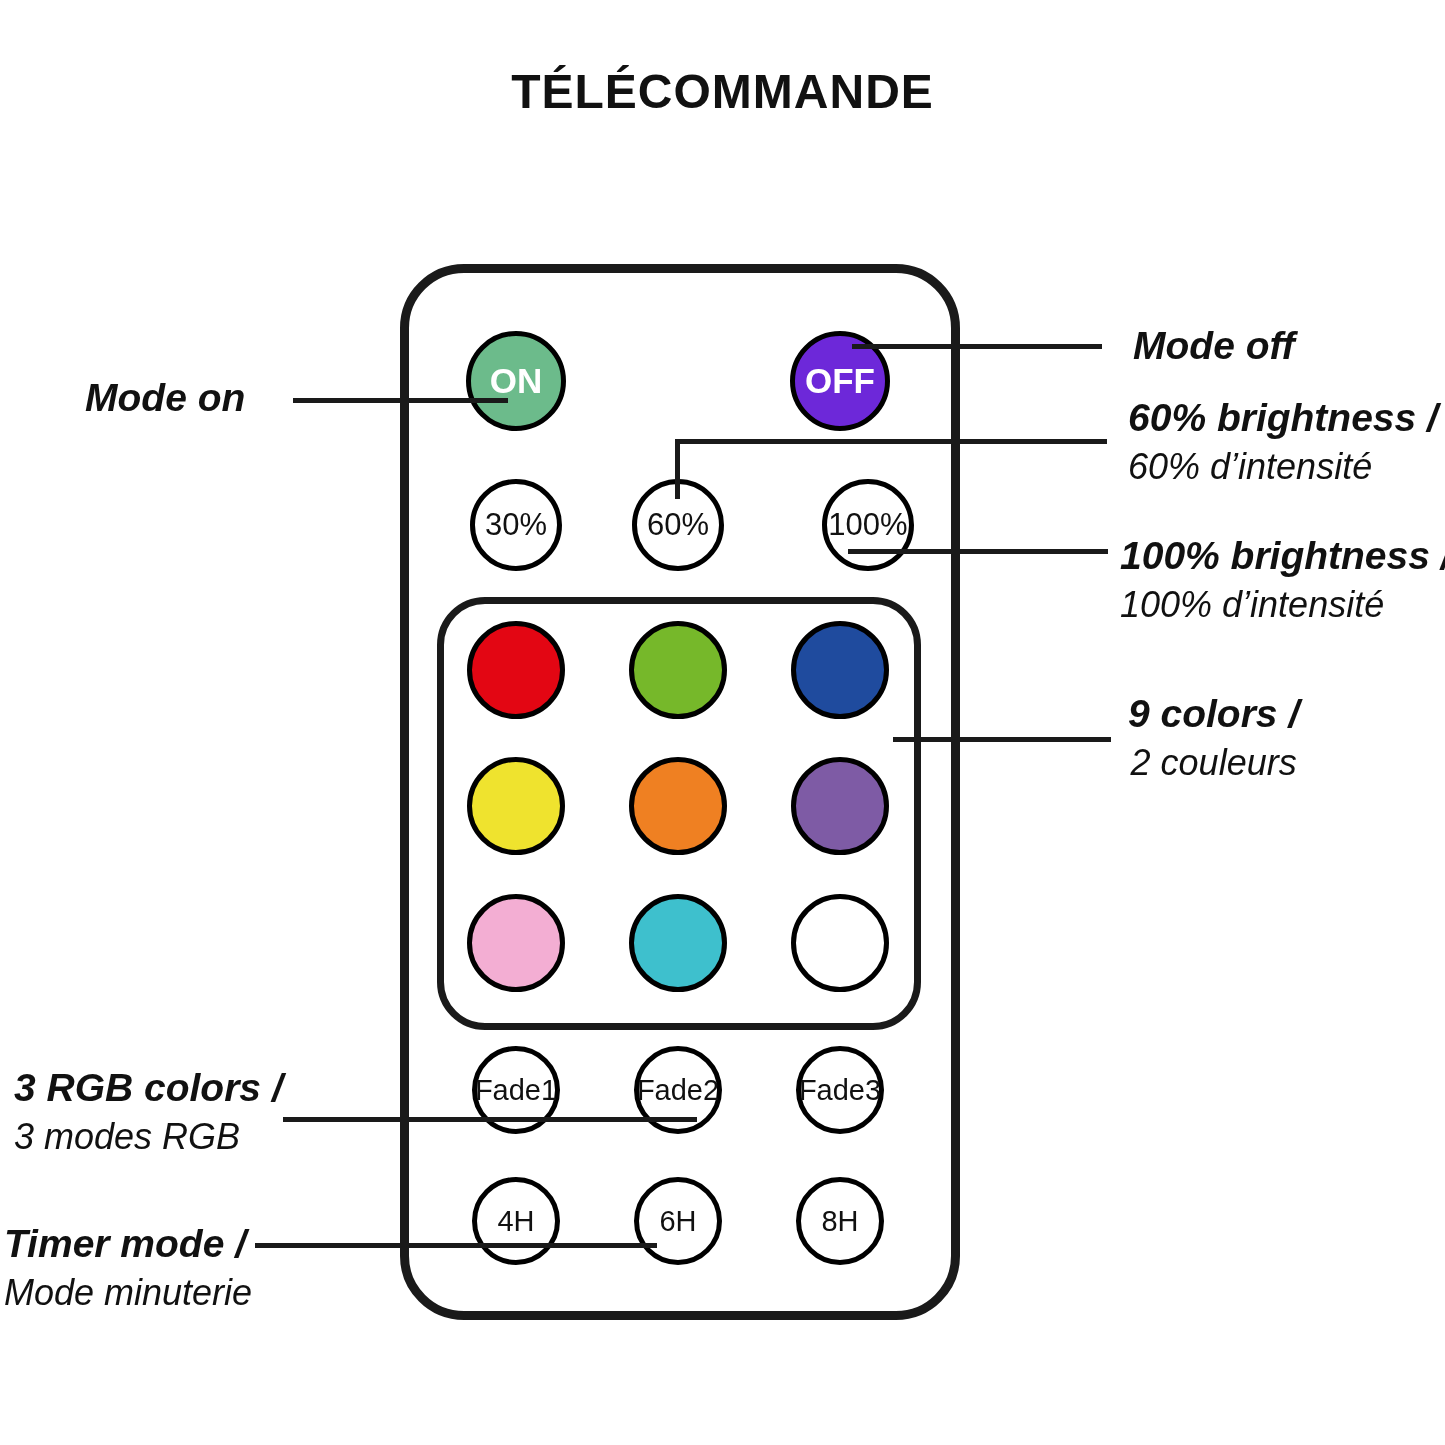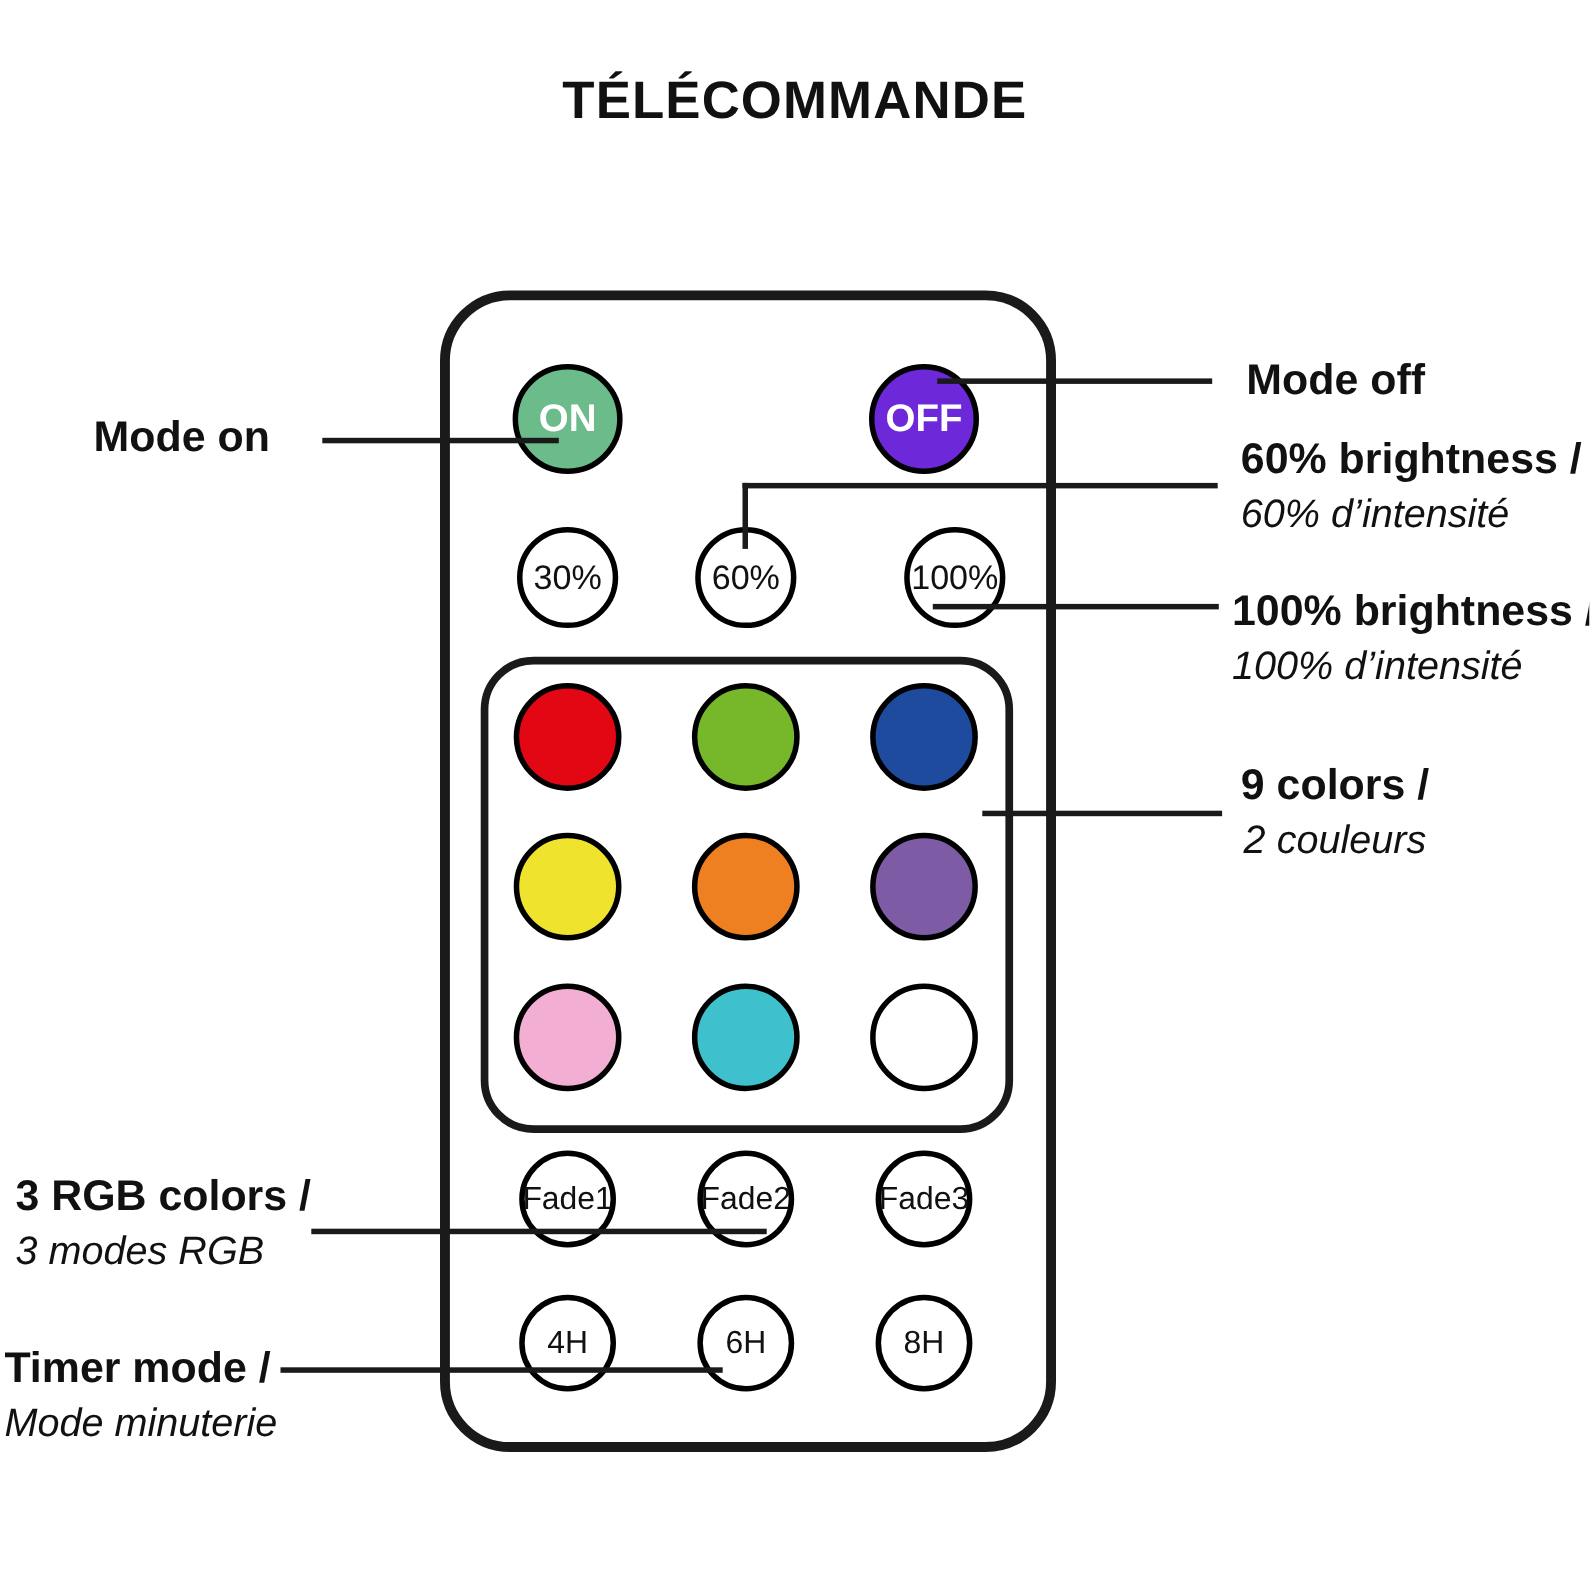--- a/index.html
+++ b/index.html
@@ -7,21 +7,21 @@
   .title{position:absolute;left:0;top:64px;width:100%;text-align:center;font-size:48px;font-weight:bold;letter-spacing:1px;}
   .remote{position:absolute;left:400px;top:264px;width:560px;height:1056px;border:9px solid #1a1a1a;border-radius:64px;background:#fff;box-sizing:border-box;}
   .pad{position:absolute;left:437px;top:597px;width:484px;height:433px;border:7px solid #1a1a1a;border-radius:48px;background:#fff;box-sizing:border-box;z-index:1;}
   .btn{position:absolute;border:5px solid #000000;border-radius:50%;background:#fff;display:flex;align-items:center;justify-content:center;font-size:31px;z-index:2;box-sizing:border-box;color:#111;}
   .power{width:100px;height:100px;color:#fff;font-weight:bold;font-size:35px;}
   .bright{width:92px;height:92px;}
   .color{width:98px;height:98px;}
   .small{width:88px;height:88px;font-size:29px;}
   .line{position:absolute;background:#1a1a1a;z-index:5;}
   .ann{position:absolute;z-index:6;}
-  .en{font-weight:bold;font-size:39px;line-height:1.32;white-space:nowrap;}
+  .en{font-weight:bold;font-size:39px;line-height:1.32;white-space:nowrap;font-style:italic;}
   .fr{font-style:italic;font-size:36px;line-height:1.32;white-space:nowrap;}
 </style>
 </head>
 <body>
 
 <div class="canvas">
 
   <div class="title">TÉLÉCOMMANDE</div>
 
   <div class="remote"></div>

